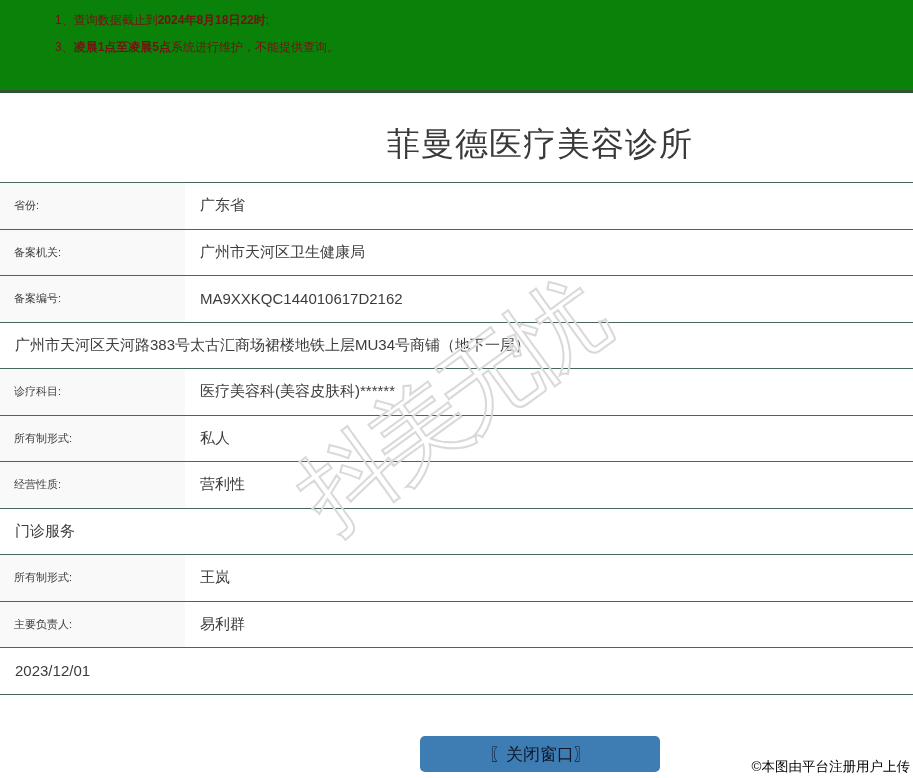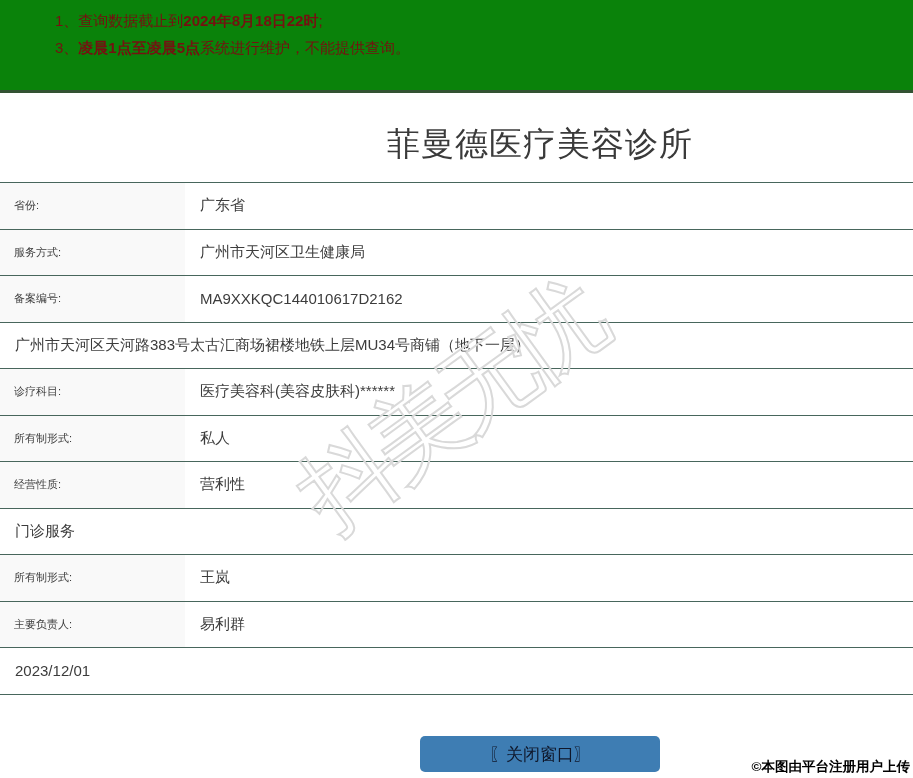--- a/index.html
+++ b/index.html
@@ -14,21 +14,21 @@
   .banner {
     position: absolute; top: 0; left: 0;
     width: 913px; height: 90px;
     background: #0a820a;
     border-bottom: 3px solid #335233;
     box-sizing: content-box;
   }
   .banner-inner { padding: 7px 0 0 55px; }
   .bline {
     height: 27px; line-height: 27px;
-    font-size: 15px;
+    font-size: 12px;
     color: #751111;
     white-space: nowrap;
   }
   .bline b { font-weight: 700; }
   
   .page { width: 1080px; position: relative; }
   .title {
     position: absolute; top: 122px; left: 0;
     width: 1080px;
     text-align: center;
@@ -90,21 +90,21 @@
     font-size: 17px;
     font-family: "Liberation Sans", sans-serif;
     display: flex; align-items: center; justify-content: center;
     cursor: pointer;
   }
   
   .copyright {
     position: absolute;
     right: 3px; bottom: 2px;
     font-size: 13.5px;
-    font-weight: 700;
+    font-weight: 400;
     color: #000000;
     text-shadow: 0 0 1px #ffffff;
     white-space: nowrap;
   }
 </style>
 </head>
 <body>
 
 <div class="banner">
   <div class="banner-inner">
@@ -115,21 +115,21 @@
 
 <div class="page">
   <div class="title">菲曼德医疗美容诊所</div>
 
   <div class="table">
     <div class="trow">
       <div class="tlabel">省份:</div>
       <div class="tvalue">广东省</div>
     </div>
     <div class="trow">
-      <div class="tlabel">服务方式:</div>
+      <div class="tlabel">备案机关:</div>
       <div class="tvalue">广州市天河区卫生健康局</div>
     </div>
     <div class="trow">
       <div class="tlabel">备案编号:</div>
       <div class="tvalue">MA9XXKQC144010617D2162</div>
     </div>
     <div class="trow">
       <div class="tvalue">广州市天河区天河路383号太古汇商场裙楼地铁上层MU34号商铺（地下一层）</div>
     </div>
     <div class="trow">

